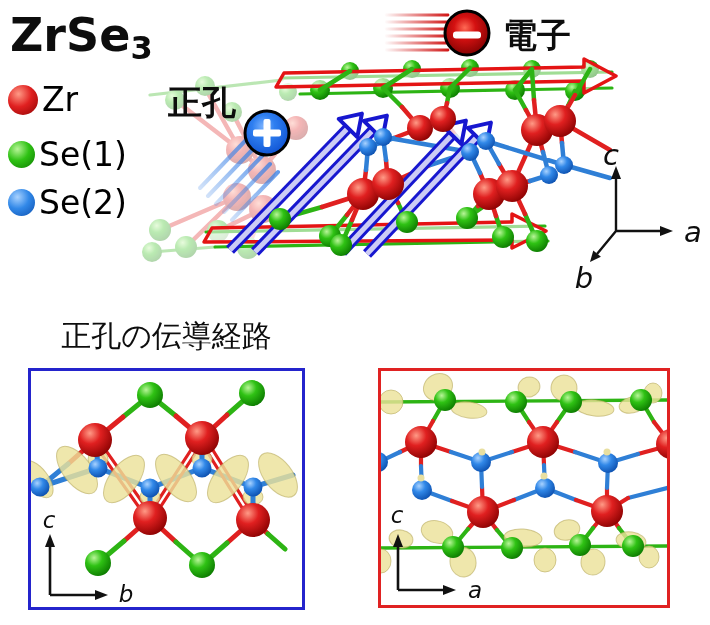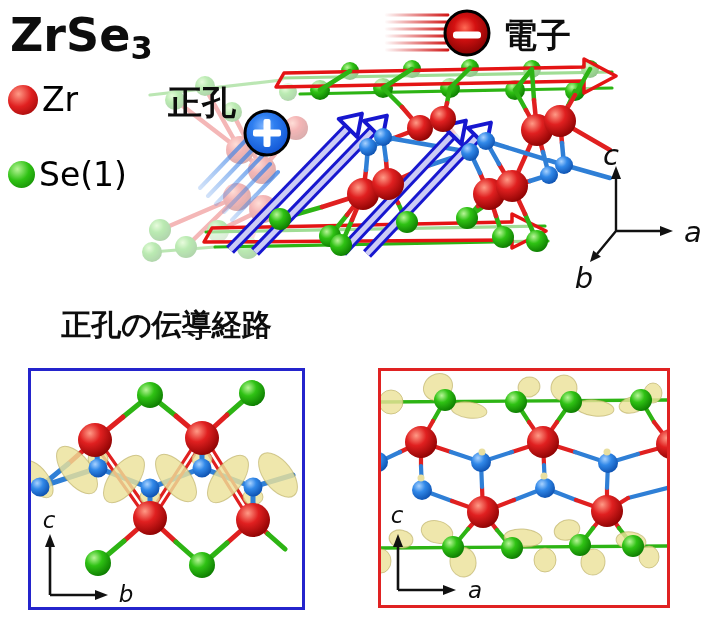--- a/index.html
+++ b/index.html
@@ -20,21 +20,21 @@
   .bg{stroke:var(--bond-green,#2db414);stroke-width:4.5;}
   .br{stroke:var(--bond-red,#e02020);stroke-width:4.5;}
   .bb{stroke:var(--bond-blue,#2f7fd6);stroke-width:4.5;}
   .rod{stroke:var(--bond-green,#2db414);stroke-width:3.2;}
   .jp-label{font-size:34px;font-weight:600;fill:#0d0d0d;}
   .axis-line{stroke:#111;stroke-width:2.4;fill:none;}
   .axis-head{fill:#111;stroke:none;}
   .axis-lbl{font-style:italic;font-size:29px;fill:#0d0d0d;}
   .axis-lbl.small{font-size:23px;}
   
-  .panel-title{position:absolute;top:305px;text-align:center;font-size:30px;font-weight:700;color:#0d0d0d;}
+  .panel-title{position:absolute;top:316px;text-align:center;font-size:30px;font-weight:400;color:#0d0d0d;}
   #hole-title{left:28px;width:277px;}
   #electron-title{left:378px;width:292px;}
   #hole-box{position:absolute;left:28px;top:368px;width:271px;height:236px;border:3px solid var(--box-blue,#2424cc);background:#fff;}
   #electron-box{position:absolute;left:378px;top:368px;width:286px;height:234px;border:3px solid var(--box-red,#e02222);background:#fff;}
   .pbond{fill:none;stroke-linecap:round;}
   .pg{stroke:var(--bond-green,#2db414);stroke-width:5;}
   .pr{stroke:var(--bond-red,#e02020);stroke-width:5;}
   .pb{stroke:var(--bond-blue,#2f7fd6);stroke-width:5;}
   .pg2{stroke:var(--bond-green,#2db414);stroke-width:4.2;}
   .pr2{stroke:var(--bond-red,#e02020);stroke-width:4.2;}
@@ -45,23 +45,27 @@
 <body>
 
 <div id="stage">
 
   <div id="formula"><span>ZrSe</span><span class="sub">3</span></div>
 
   <div class="legend-row" style="top:80px;">
     <span class="dot zr"></span>
     <span class="lbl">Zr</span>
   </div>
-  <div class="legend-row" style="top:135px;margin-top:20px;">
+  <div class="legend-row" style="top:135px;">
     <span class="dot se1"></span>
     <span class="lbl">Se(1)</span>
+  </div>
+  <div class="legend-row" style="top:183px;">
+    <span class="dot se2"></span>
+    <span class="lbl">Se(2)</span>
   </div>
 
   <svg id="main-svg" width="710" height="314" viewBox="0 0 710 314">
     <defs>
       <radialGradient id="gZr" cx="35%" cy="30%" r="75%">
         <stop offset="0%" stop-color="#ff9a86"></stop>
           <stop offset="42%" stop-color="#e02020"></stop>
           <stop offset="100%" stop-color="#8c0202"></stop>
       </radialGradient>
       <radialGradient id="gSe1" cx="35%" cy="30%" r="75%">

